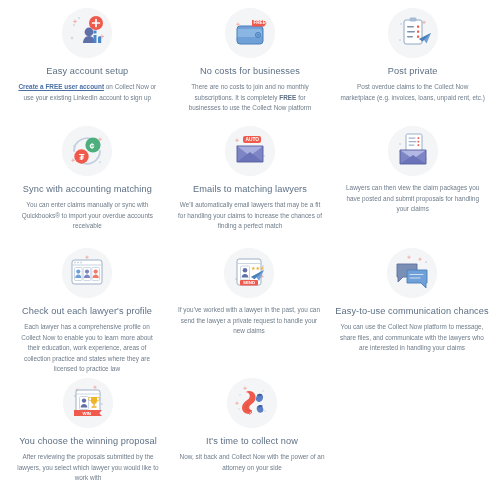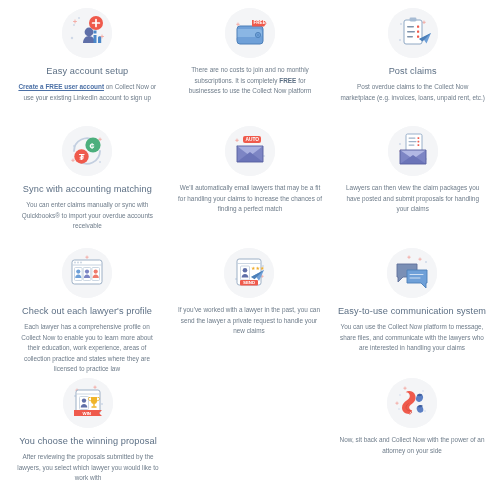--- a/index.html
+++ b/index.html
@@ -12,21 +12,21 @@
   #page {
     width: 500px; height: 500px;
     position: relative;
     padding: 8px 6px 0 6px;
   }
   .grid-row {
     display: flex;
     width: 100%;
   }
   .grid-row.row-last {
-    justify-content: space-between;
+    justify-content: flex-start;
   }
   .feature {
     width: 164px;
     padding: 0 9px;
     text-align: center;
     display: flex;
     flex-direction: column;
     align-items: center;
   }
   .row-1 .feature { height: 118px; }
@@ -121,20 +121,21 @@
           </g>
           <rect x="12" y="18" width="26" height="18" rx="3" fill="#6fa0d8"></rect>
           <path d="M12 21h22a3 3 0 0 1 3 3v2a3 3 0 0 1-3 3H12z" fill="#8ab6e4"></path>
           <rect x="12" y="18" width="26" height="18" rx="3" fill="none" stroke="#4c7fb8" stroke-width="1"></rect>
           <circle cx="33" cy="27" r="2.6" fill="#6fa0d8" stroke="#4c7fb8" stroke-width="0.9"></circle>
           <circle cx="33" cy="27" r="0.8" fill="#4c7fb8"></circle>
           <path d="M27 12h12l2.5 3.2L39 18.4H27z" fill="#ef5a4c"></path>
           <text x="28.5" y="16.4" font-family="Liberation Sans, sans-serif" font-size="4.6" font-weight="bold" fill="#ffffff">FREE</text>
         </svg>
       </div>
+      <div class="feature-title">No costs for businesses</div>
       <div class="feature-desc"><span>There are no costs to join and no monthly subscriptions. It is completely </span><span class="b">FREE</span><span> for businesses to use the Collect Now platform</span></div>
     </div>
 
     <div class="feature">
       <div class="icon-bubble">
         <svg viewBox="0 0 50 50">
           <circle cx="25" cy="25" r="25" fill="#f4f5f7"></circle>
           <g fill="#cfd9e8">
               <circle cx="13" cy="16" r="1"></circle>
               <circle cx="12" cy="32" r="1"></circle>
@@ -152,21 +153,21 @@
           </g>
           <g fill="#ef5a4c">
             <rect x="29" y="17.6" width="2.2" height="2.2" rx="0.5"></rect>
             <rect x="29" y="22.6" width="2.2" height="2.2" rx="0.5"></rect>
             <rect x="29" y="27.6" width="2.2" height="2.2" rx="0.5"></rect>
           </g>
           <path d="M31 31l12-6-4.5 10.5-2.4-3.6z" fill="#6fa0d8"></path>
           <path d="M31 31l12-6-8.5 8.6z" fill="#4c7fb8"></path>
         </svg>
       </div>
-      <div class="feature-title">Post claims</div>
+      <div class="feature-title">Post private</div>
       <div class="feature-desc">Post overdue claims to the Collect Now marketplace (e.g. invoices, loans, unpaid rent, etc.)</div>
     </div>
   </div>
 
   <div class="grid-row row-2">
 
     <div class="feature">
       <div class="icon-bubble">
         <svg viewBox="0 0 50 50">
           <circle cx="25" cy="25" r="25" fill="#f4f5f7"></circle>
@@ -208,20 +209,21 @@
               <line x1="10.7" y1="14.3" x2="13.3" y2="14.3"></line>
           </g>
           <path d="M12 20h26v16H12z" fill="#7d85c4"></path>
           <path d="M12 20l13 10 13-10z" fill="#a9b0e0"></path>
           <path d="M12 36l13-10 13 10z" fill="#6b74b8"></path>
           <path d="M12 20h26v16H12z" fill="none" stroke="#555f9e" stroke-width="0.9"></path>
           <rect x="18" y="10" width="18" height="7" rx="2" fill="#ef5a4c"></rect>
           <text x="20.5" y="15.2" font-family="Liberation Sans, sans-serif" font-size="4.8" font-weight="bold" fill="#ffffff">AUTO</text>
         </svg>
       </div>
+      <div class="feature-title">Emails to matching lawyers</div>
       <div class="feature-desc">We'll automatically email lawyers that may be a fit for handling your claims to increase the chances of finding a perfect match</div>
     </div>
 
     <div class="feature">
       <div class="icon-bubble">
         <svg viewBox="0 0 50 50">
           <circle cx="25" cy="25" r="25" fill="#f4f5f7"></circle>
           <g fill="#cfd9e8">
               <circle cx="12" cy="18" r="1"></circle>
               <circle cx="38" cy="33" r="1"></circle>
@@ -336,21 +338,21 @@
               <line x1="31.8" y1="11.2" x2="34.2" y2="11.2"></line>
           </g>
           <path d="M10 16h20v13H16l-5 5v-5h-1z" fill="#7a8fb5" stroke="#5d719a" stroke-width="0.9" stroke-linejoin="round"></path>
           <path d="M20 22h20v13h-1v5l-5-5H20z" fill="#6fa0d8" stroke="#4c7fb8" stroke-width="0.9" stroke-linejoin="round"></path>
           <g stroke="#cfe0f3" stroke-width="1" stroke-linecap="round">
             <line x1="23" y1="26.5" x2="36" y2="26.5"></line>
             <line x1="23" y1="30" x2="33" y2="30"></line>
           </g>
         </svg>
       </div>
-      <div class="feature-title">Easy-to-use communication system</div>
+      <div class="feature-title">Easy-to-use communication chances</div>
       <div class="feature-desc">You can use the Collect Now platform to message, share files, and communicate with the lawyers who are interested in handling your claims</div>
     </div>
   </div>
 
   <div class="grid-row row-last">
 
     <div class="feature">
       <div class="icon-bubble">
         <svg viewBox="0 0 50 50">
           <circle cx="25" cy="25" r="25" fill="#f4f5f7"></circle>
@@ -399,17 +401,18 @@
           </g>
           <path d="M22 36c-4 0-7-2.6-7-6.2 0-3.4 2.3-5.6 4.6-7.2 2-1.4 3.2-2.6 3.2-4.6 0-2.4-2-4-4.4-3.6 3-2.4 8.4-1.4 9.8 2.8 1.4 4.2-1 7-3.4 8.8-1.6 1.2-2.6 2.2-2.6 3.6 0 1.6 1.4 2.6 3 2.6z" fill="#ef5a4c"></path>
           <path d="M22 36c1.4 0 2.6-.6 2.6-1.8 0-1-.8-1.6-2-1.6-2 0-3.6-1.2-3.6-3.2 0-1.8 1.2-3 2.6-4" fill="none" stroke="#d94a3c" stroke-width="0.8"></path>
           <circle cx="20.5" cy="17" r="0.8" fill="#ffffff"></circle>
           <ellipse cx="32.5" cy="20" rx="3.4" ry="4" transform="rotate(22 32.5 20)" fill="#5b7fc4"></ellipse>
           <path d="M29.8 17.4c1.6-2 4.4-2 5.6-.4-1.8 1.4-4 1.6-5.6.4z" fill="#3f5fa0"></path>
           <ellipse cx="33" cy="31" rx="3.2" ry="3.8" transform="rotate(-18 33 31)" fill="#5b7fc4"></ellipse>
           <path d="M30.4 28.8c1.4-2.2 4.2-2.4 5.6-.8-1.7 1.5-4 1.8-5.6.8z" fill="#3f5fa0"></path>
         </svg>
       </div>
+      <div class="feature-title">It's time to collect now</div>
       <div class="feature-desc">Now, sit back and Collect Now with the power of an attorney on your side</div>
     </div>
   </div>
 
 </div>
 
 </body></html>

